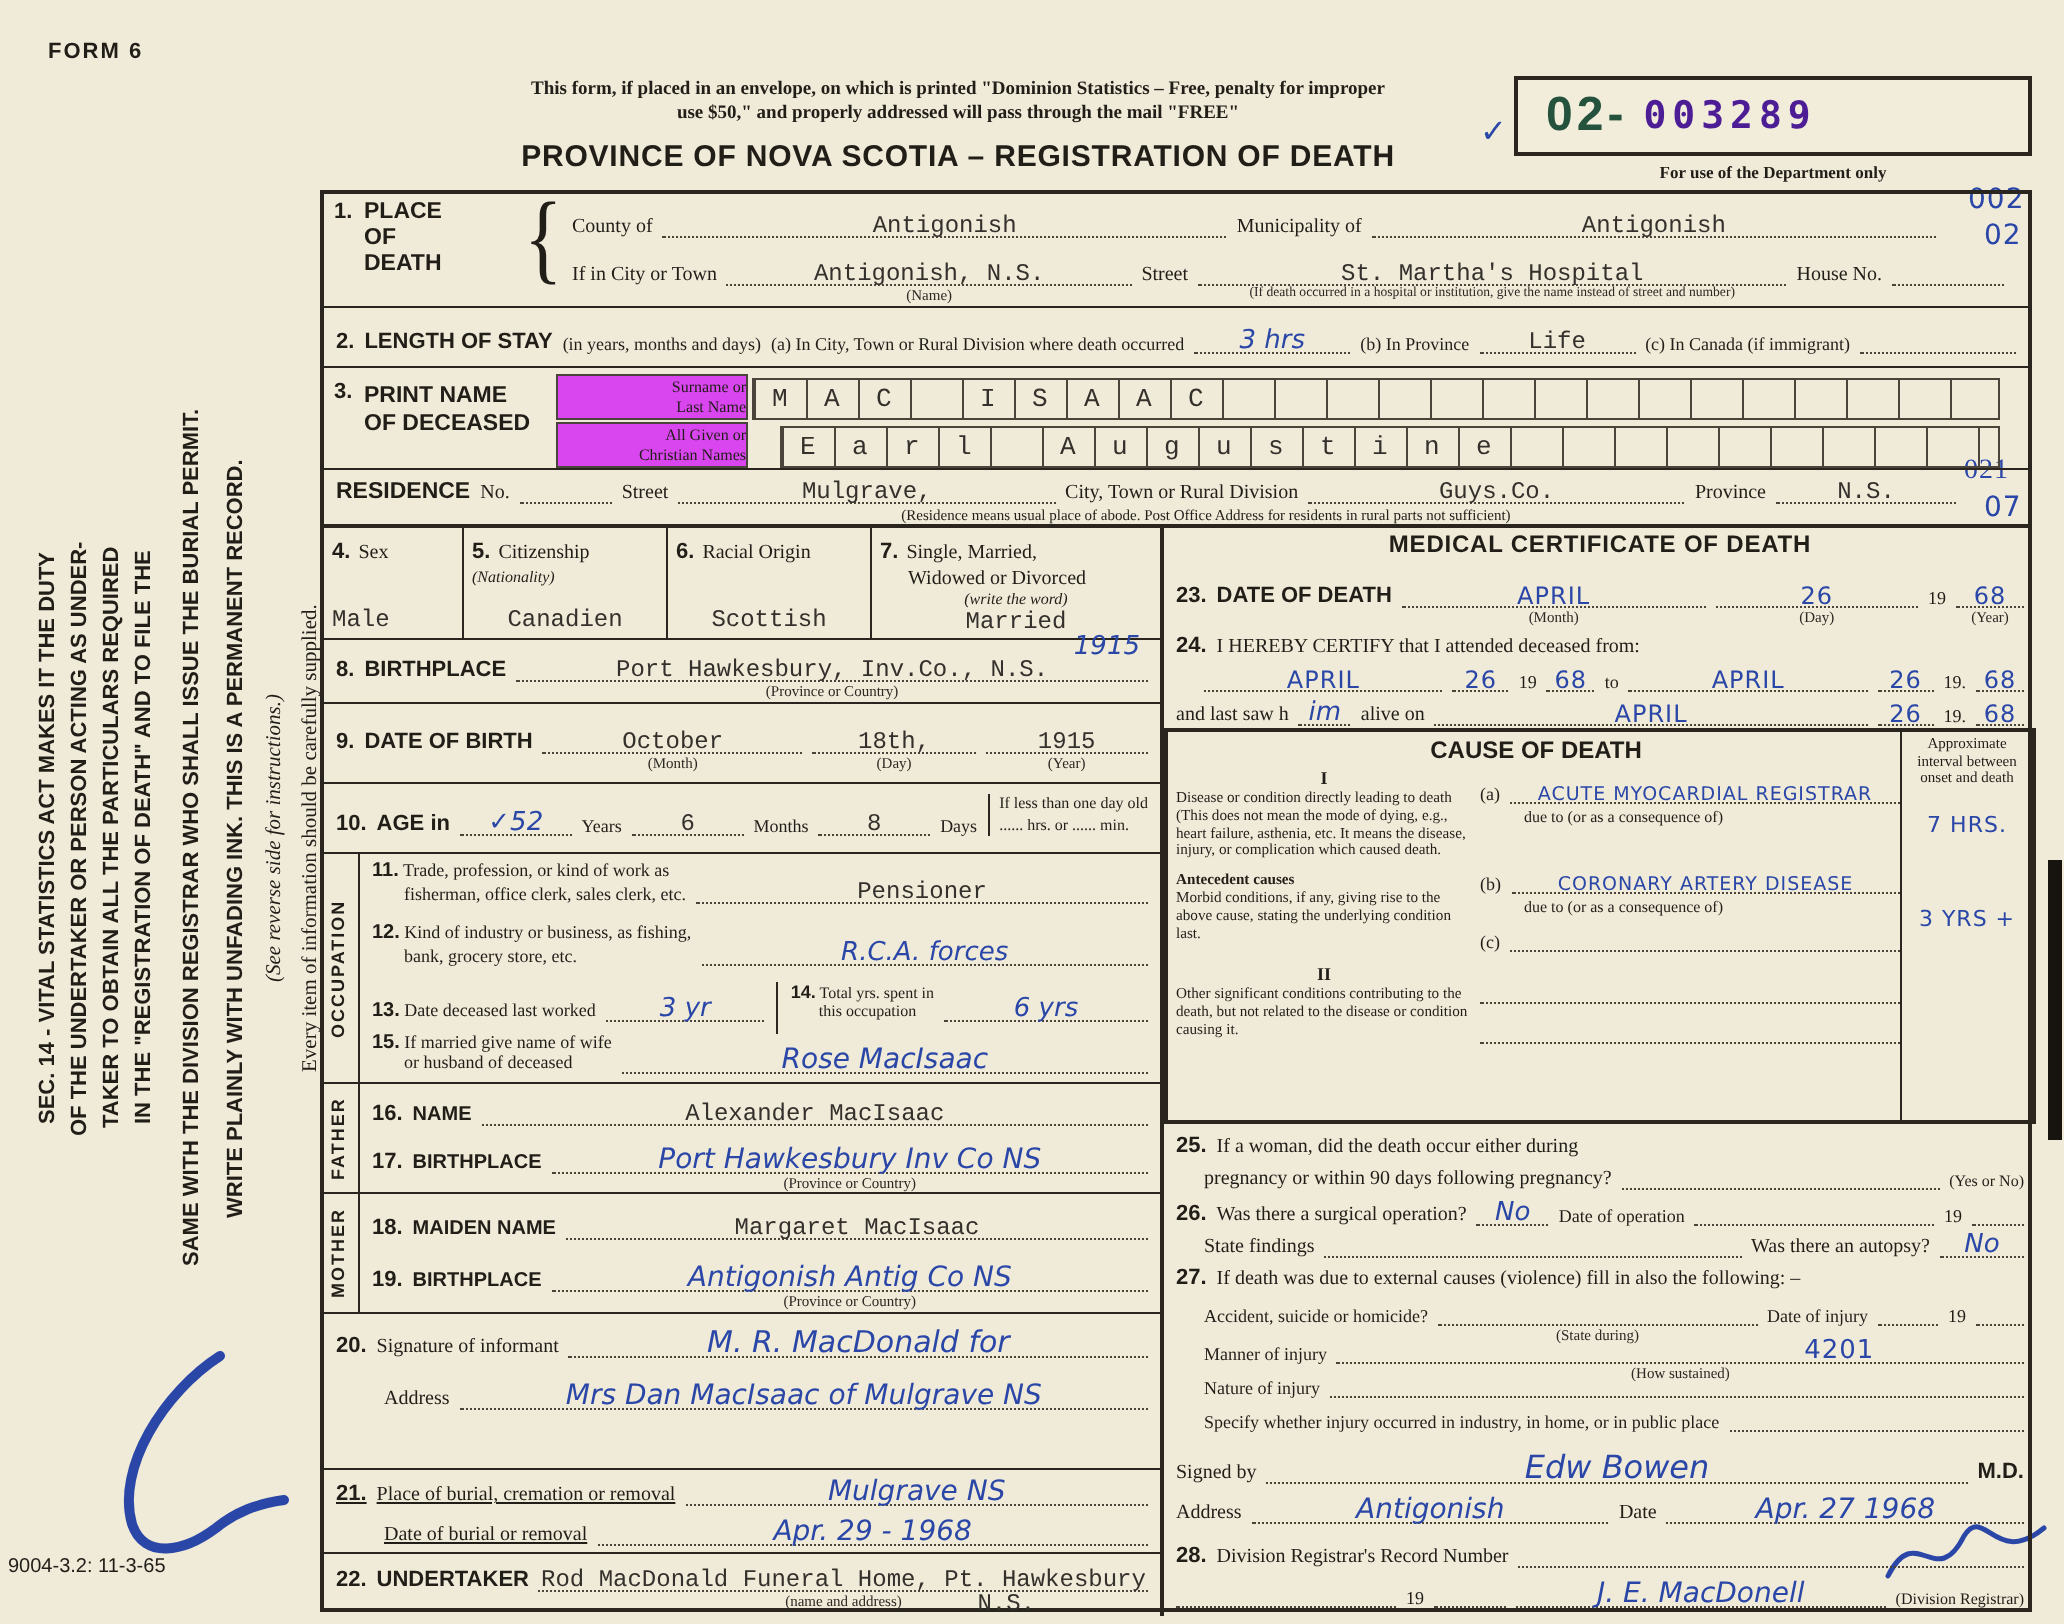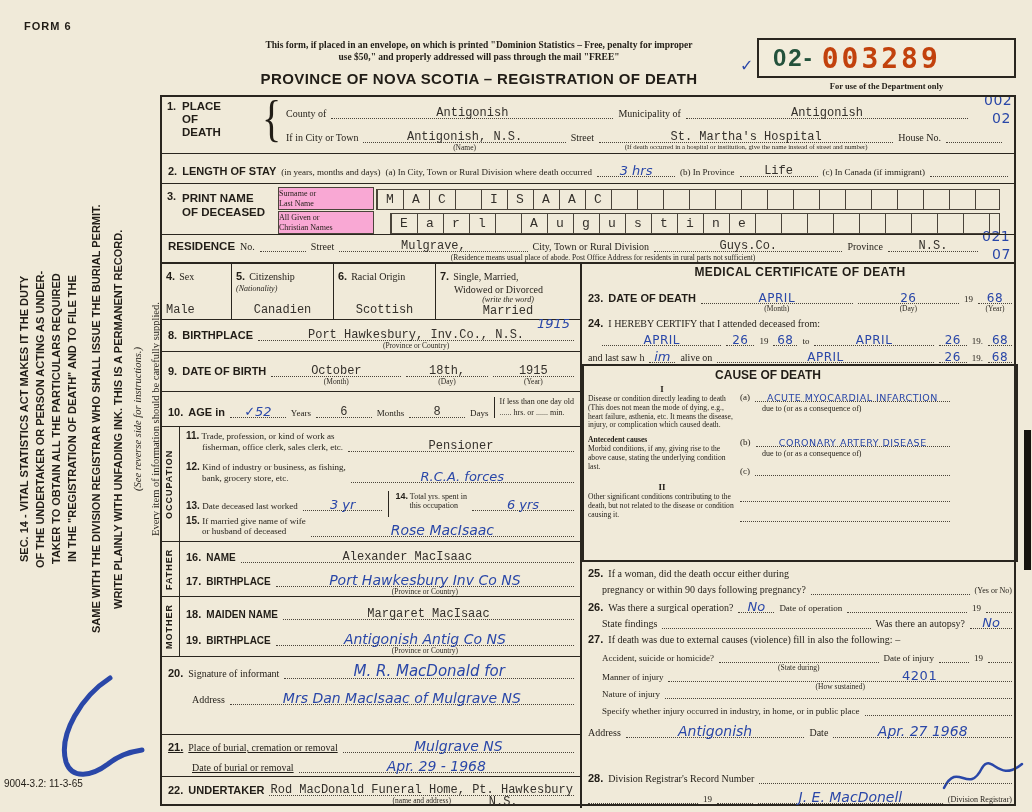--- a/index.html
+++ b/index.html
@@ -21,26 +21,26 @@
   .hw { font-family:"DejaVu Sans",sans-serif; font-style:italic; color:#2a47a8; white-space:nowrap; font-size:13px; }
   .hwc { font-family:"DejaVu Sans",sans-serif; color:#2a47a8; white-space:nowrap; letter-spacing:0.5px; font-size:12px; }
   .pl { font-size:10px; white-space:nowrap; }
   .pls { font-size:9px; white-space:nowrap; }
   .plxs { font-size:8px; white-space:nowrap; }
   .plb { font-family:"Liberation Sans",sans-serif; font-weight:bold; font-size:11px; white-space:nowrap; }
   .num { font-family:"Liberation Sans",sans-serif; font-weight:bold; font-size:11px; }
   .cell { border-right:1px solid #2a261f; display:flex; flex-direction:column; padding:2px 4px; }
   .comb { position:relative; flex:1; height:21px; border:1px solid #4a443a; background:repeating-linear-gradient(to right,#4a443a 0 1px,transparent 1px 26px); }
   .comb .typed { position:absolute; left:9px; bottom:2px; font-size:13px; letter-spacing:18.2px; }
-  .nlbl { flex:0 0 96px; border:1px solid #4a443a; font-size:8px; text-align:left; line-height:1.2; padding:1px 0; background:#f9a8d4; }
+  .nlbl { flex:0 0 96px; border:1px solid #4a443a; font-size:8px; text-align:right; line-height:1.2; padding:1px 0; background:#d946ef; }
   .rot { position:absolute; left:0; top:0; width:18px; height:100%; border-right:1px solid #2a261f; }
   .rot span { font-family:"Liberation Sans",sans-serif; font-weight:bold; font-size:9px; letter-spacing:1px; }
   .serialbox { border:2px solid #2a261f; height:40px; display:flex; align-items:center; padding-left:14px; background:#f2ecdb; }
   .sp { font-family:"Liberation Sans",sans-serif; font-weight:bold; font-size:24px; color:#24523c; letter-spacing:2px; }
-  .sn { font-family:"DejaVu Sans Mono",monospace; font-weight:bold; font-size:28px; color:#c2410c; letter-spacing:3px; margin-left:8px; }
+  .sn { font-family:"DejaVu Sans Mono",monospace; font-weight:bold; font-size:19px; color:#4c1d95; letter-spacing:3px; margin-left:8px; }
   .row { position:absolute; left:0; right:0; }
   .bb { border-bottom:1px solid #2a261f; }
   .bb2 { border-bottom:2px solid #2a261f; }
 </style>
 </head>
 <body>
 
 <div class="page">
 
   <div class="abs sans b" style="left:24px;top:20px;font-size:11px;letter-spacing:1px;">FORM 6</div>
@@ -73,21 +73,21 @@
   <div class="abs" style="left:757px;top:38px;width:259px;">
     <div class="serialbox">
       <span class="sp">02-</span>
       <span class="sn">003289</span>
     </div>
     <div style="text-align:center;font-size:8.5px;padding-top:3px;font-weight:bold;">For use of the Department only</div>
   </div>
 
   <span class="abs hwc" style="left:984px;top:92px;font-size:14px;">002</span>
   <span class="abs hwc" style="left:992px;top:110px;font-size:14px;">02</span>
-  <span class="abs hwc" style="left:982px;top:228px;font-size:14px;">021</span>
+  <span class="abs hwc" style="left:982px;top:228px;font-size:14px;font-family:Liberation Serif, serif;">021</span>
   <span class="abs hwc" style="left:992px;top:246px;font-size:14px;">07</span>
 
   <div class="abs" style="left:1024px;top:430px;width:7px;height:140px;background:#17140f;"></div>
 
   <svg class="abs" style="left:938px;top:748px;" width="90" height="56">
     <path d="M6 40 C20 12 30 48 44 20 C54 4 60 36 84 16" stroke="#2a47a8" stroke-width="2.5" fill="none" stroke-linecap="round"></path>
   </svg>
 
   <div class="fbox">
 
@@ -479,21 +479,21 @@
           <div class="b" style="margin-top:6px;">Antecedent causes</div>
           <div>Morbid conditions, if any, giving rise to the above cause, stating the underlying condition last.</div>
           <div class="b" style="text-align:center;font-size:9px;margin-top:10px;">II</div>
           <div>Other significant conditions contributing to the death, but not related to the disease or condition causing it.</div>
         </div>
 
         <div class="abs" style="left:156px;top:20px;width:210px;">
           <div class="fr" style="height:16px;padding:0;">
             <span class="pls">(a)</span>
             <span class="dots">
-                <span class="v vc hwc" style="font-size:9.5px;">ACUTE MYOCARDIAL INFARCTION</span>
+                <span class="v vc hwc" style="font-size:9.5px;">ACUTE MYOCARDIAL REGISTRAR</span>
               </span>
           </div>
           <div class="plxs" style="margin:2px 0 0 22px;">due to (or as a consequence of)</div>
           <div class="fr" style="height:20px;padding:0;margin-top:14px;">
             <span class="pls">(b)</span>
             <span class="dots">
                 <span class="v vc hwc" style="font-size:9.5px;">CORONARY ARTERY DISEASE</span>
               </span>
           </div>
           <div class="plxs" style="margin:2px 0 0 22px;">due to (or as a consequence of)</div>
@@ -502,20 +502,25 @@
             <span class="dots"></span>
           </div>
           <div class="fr" style="height:26px;padding:0;">
               <span class="dots"></span>
             </div>
           <div class="fr" style="height:20px;padding:0;">
               <span class="dots"></span>
             </div>
         </div>
 
+        <div class="abs" style="right:0;top:0;width:66px;height:100%;border-left:1px solid #2a261f;padding:2px 3px;text-align:center;">
+          <div style="font-size:7.5px;line-height:1.15;">Approximate interval between onset and death</div>
+          <div class="hwc" style="margin-top:12px;font-size:11px;">7 HRS.</div>
+          <div class="hwc" style="margin-top:34px;font-size:11px;">3 YRS +</div>
+        </div>
       </div>
 
       <div class="row" style="top:300px;height:32px;">
         <div class="fr" style="height:15px;">
           <span class="num">25.</span>
           <span class="pl">If a woman, did the death occur either during</span>
         </div>
         <div class="fr" style="height:16px;padding-left:20px;">
           <span class="pl">pregnancy or within 90 days following pregnancy?</span>
           <span class="dots"></span>
@@ -571,20 +576,27 @@
           <span class="pls">Nature of injury</span>
           <span class="dots"></span>
         </div>
         <div class="fr" style="height:17px;padding-left:20px;">
           <span class="pls">Specify whether injury occurred in industry, in home, or in public place</span>
           <span class="dots"></span>
         </div>
       </div>
 
       <div class="row" style="top:454px;height:46px;">
+        <div class="fr" style="height:24px;">
+          <span class="pl">Signed by</span>
+          <span class="dots">
+              <span class="v vc hw" style="font-size:16px;">Edw Bowen</span>
+            </span>
+          <span class="plb">M.D.</span>
+        </div>
         <div class="fr" style="height:20px;">
           <span class="pl">Address</span>
           <span class="dots">
               <span class="v vc hw" style="font-size:14px;">Antigonish</span>
             </span>
           <span class="pl">Date</span>
           <span class="dots">
               <span class="v vc hw" style="font-size:14px;">Apr. 27 1968</span>
             </span>
         </div>

